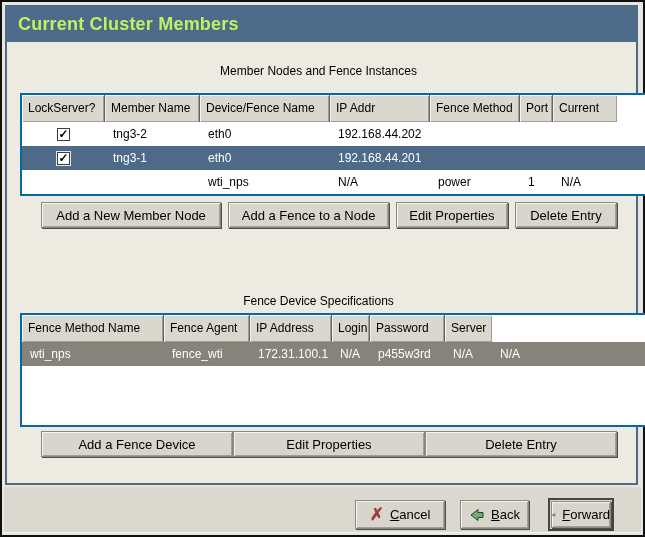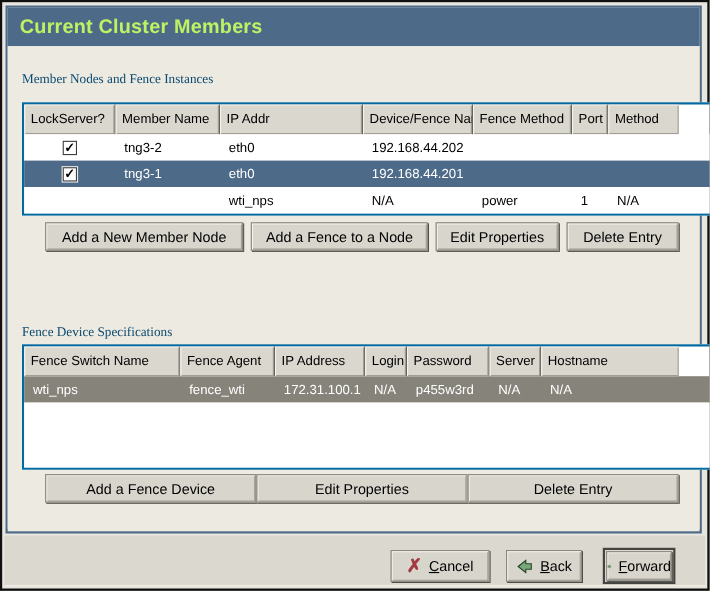--- a/index.html
+++ b/index.html
@@ -20,22 +20,22 @@
     background:#edeae2;
   }
   .titlebar {
     height:35px; background:#4d6b88; color:#bef264;
     font-size:18px; font-weight:bold; line-height:35px;
     padding-left:11px; letter-spacing:0.2px;
   }
   .body { position:relative; width:629px; height:439px; background:#edeae2; }
 
   .section-title {
-    position:absolute; left:13px; width:597px; text-align:left;
-    font-size:12px; color:#0c4a6e;font-family:Liberation Serif, serif;
+    position:absolute; left:13px; width:597px; text-align:center;
+    font-size:12px; color:#000000;
   }
   .members-title { top:22px; }
   .fence-title  { top:252px; }
 
   .table {
     position:absolute; left:13px; width:644px;
     border:2px solid #0369a1; background:#fff;
   }
   .table1 { top:51px; }
   .table2 { top:271px; }
@@ -114,25 +114,25 @@
       </div>
 
       <div class="body">
 
         <div class="section-title members-title">Member Nodes and Fence Instances</div>
 
         <div class="table table1">
           <div class="grid1">
             <div class="th">LockServer?</div>
             <div class="th">Member Name</div>
+            <div class="th">Device/Fence Name</div>
             <div class="th">IP Addr</div>
-            <div class="th">Device/Fence Name</div>
             <div class="th">Fence Method</div>
             <div class="th">Port</div>
-            <div class="th">Method</div>
+            <div class="th">Current</div>
           </div>
 
           <div class="trow grid1">
             <div class="td cb-cell">
               <span class="checkbox">
                 <span class="check">✓</span>
               </span>
             </div>
             <div class="td">tng3-2</div>
             <div class="td">eth0</div>
@@ -179,27 +179,26 @@
           </button>
           <button class="btn">
             <span>Delete Entry</span>
           </button>
         </div>
 
         <div class="section-title fence-title">Fence Device Specifications</div>
 
         <div class="table table2">
           <div class="grid2">
-            <div class="th">Fence Switch Name</div>
+            <div class="th">Fence Method Name</div>
             <div class="th">Fence Agent</div>
             <div class="th">IP Address</div>
             <div class="th">Login</div>
             <div class="th">Password</div>
             <div class="th">Server</div>
-            <div class="th">Hostname</div>
           </div>
 
           <div class="trow grid2 selected-unfocused">
             <div class="td">wti_nps</div>
             <div class="td">fence_wti</div>
             <div class="td">172.31.100.1</div>
             <div class="td">N/A</div>
             <div class="td">p455w3rd</div>
             <div class="td">N/A</div>
             <div class="td">N/A</div>

